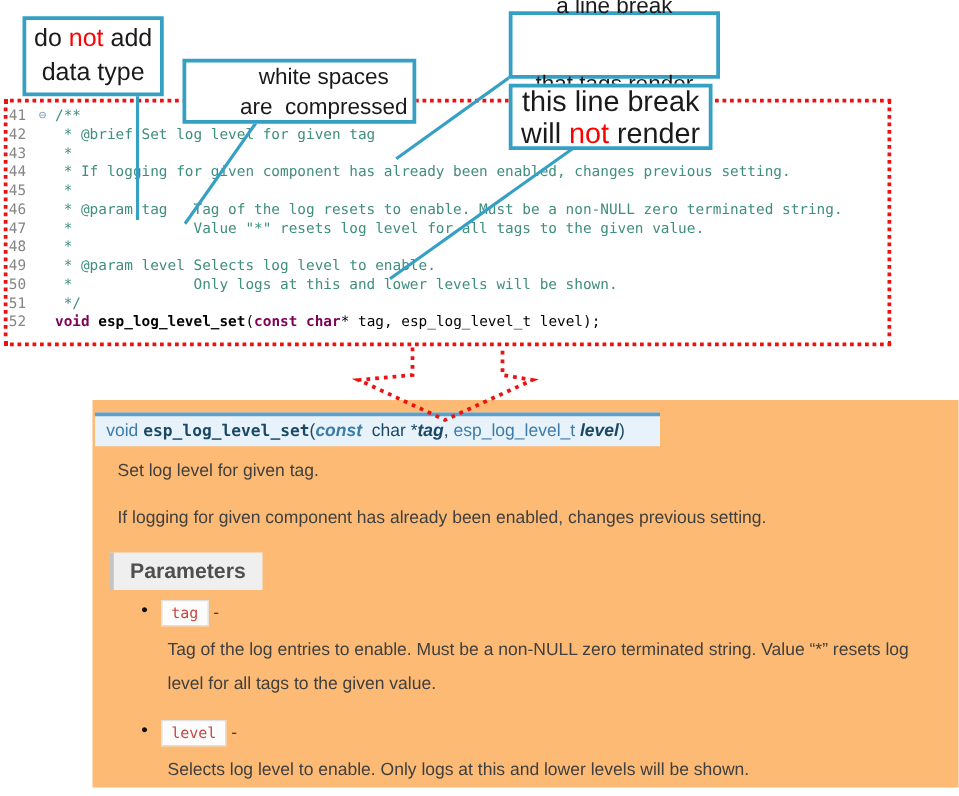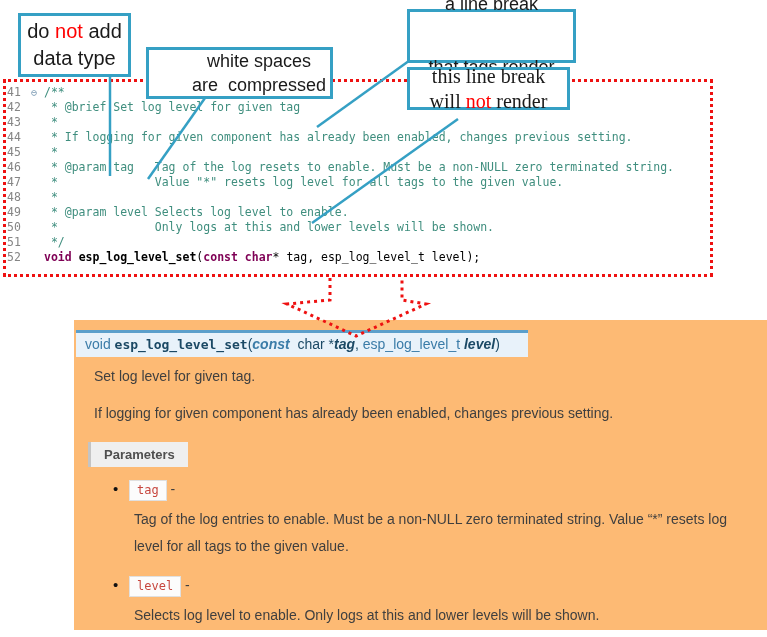--- a/index.html
+++ b/index.html
@@ -24,41 +24,41 @@
 
   
   .callout{position:absolute;background:#fff;border:3px solid #35a0c4;box-sizing:border-box;
            display:flex;flex-direction:column;justify-content:center;align-items:center;
            z-index:10;color:#1a1a1a;}
   .callout-line{white-space:pre;text-align:center;}
   .callout .red{color:#ff0000;}
   #callout-c1{left:18px;top:13px;width:113px;height:64px;font-size:20px;line-height:27px;}
   #callout-c2{left:146px;top:47px;width:187px;height:52px;font-size:18px;line-height:24px;padding-left:39px;}
   #callout-c3{left:407px;top:9px;width:169px;height:54px;font-size:18px;line-height:25px;gap:38px;}
-  #callout-c4{left:407px;top:67px;width:163px;height:43px;font-size:20px;line-height:25px;font-family:Liberation Serif, serif;}
+  #callout-c4{left:407px;top:67px;width:163px;height:53px;font-size:23px;line-height:25px;}
 
   
   #overlay{position:absolute;left:0;top:0;z-index:5;pointer-events:none;}
 
   
   .docs-panel{position:absolute;left:74px;top:320px;width:709px;height:310px;
               background:#fdba74;z-index:2;color:#3f3f3f;font-size:14px;}
   .sig-bar{position:absolute;left:2px;top:10px;width:452px;height:27px;box-sizing:border-box;
            background:#e8f2fa;border-top:3px solid #5b9fcb;line-height:23px;
            padding-left:9px;white-space:pre;font-size:14px;}
   .sg-type{color:#3b7ca8;}
   .sg-plain{color:#1b4965;}
   .sg-kwi{color:#3b7ca8;font-style:italic;font-weight:bold;}
   .sg-parami{color:#1b4965;font-style:italic;font-weight:bold;}
   .sg-fn{color:#1b4965;font-weight:bold;font-family:"DejaVu Sans Mono",monospace;font-size:13px;}
   .doc-brief{position:absolute;left:20px;top:48px;}
   .doc-desc{position:absolute;left:20px;top:85px;}
   .params-label{position:absolute;left:14px;top:122px;display:inline-block;
                 background:#efefef;border-left:3px solid #c4c4c4;padding:5px 13px;
-                font-weight:bold;font-size:13px;color:#4f4f4f;}
+                font-weight:bold;font-size:17px;color:#4f4f4f;}
   .params-list{position:absolute;left:0;top:158px;width:709px;}
   .param-item{margin-bottom:14px;}
   .param-head{position:relative;padding-left:55px;height:22px;line-height:22px;}
   .bullet{position:absolute;left:39px;top:0;color:#111;font-size:15px;}
   .param-name{display:inline-block;font-family:"DejaVu Sans Mono",monospace;font-size:12px;
               color:#c7473f;background:#fcfcfc;border:1px solid #e0e0e0;
               padding:1px 7px 2px 7px;line-height:16px;vertical-align:middle;}
   .param-sep{color:#3f3f3f;}
   .param-desc{margin:6px 0 0 60px;width:605px;line-height:27px;color:#3f3f3f;}
 </style>

